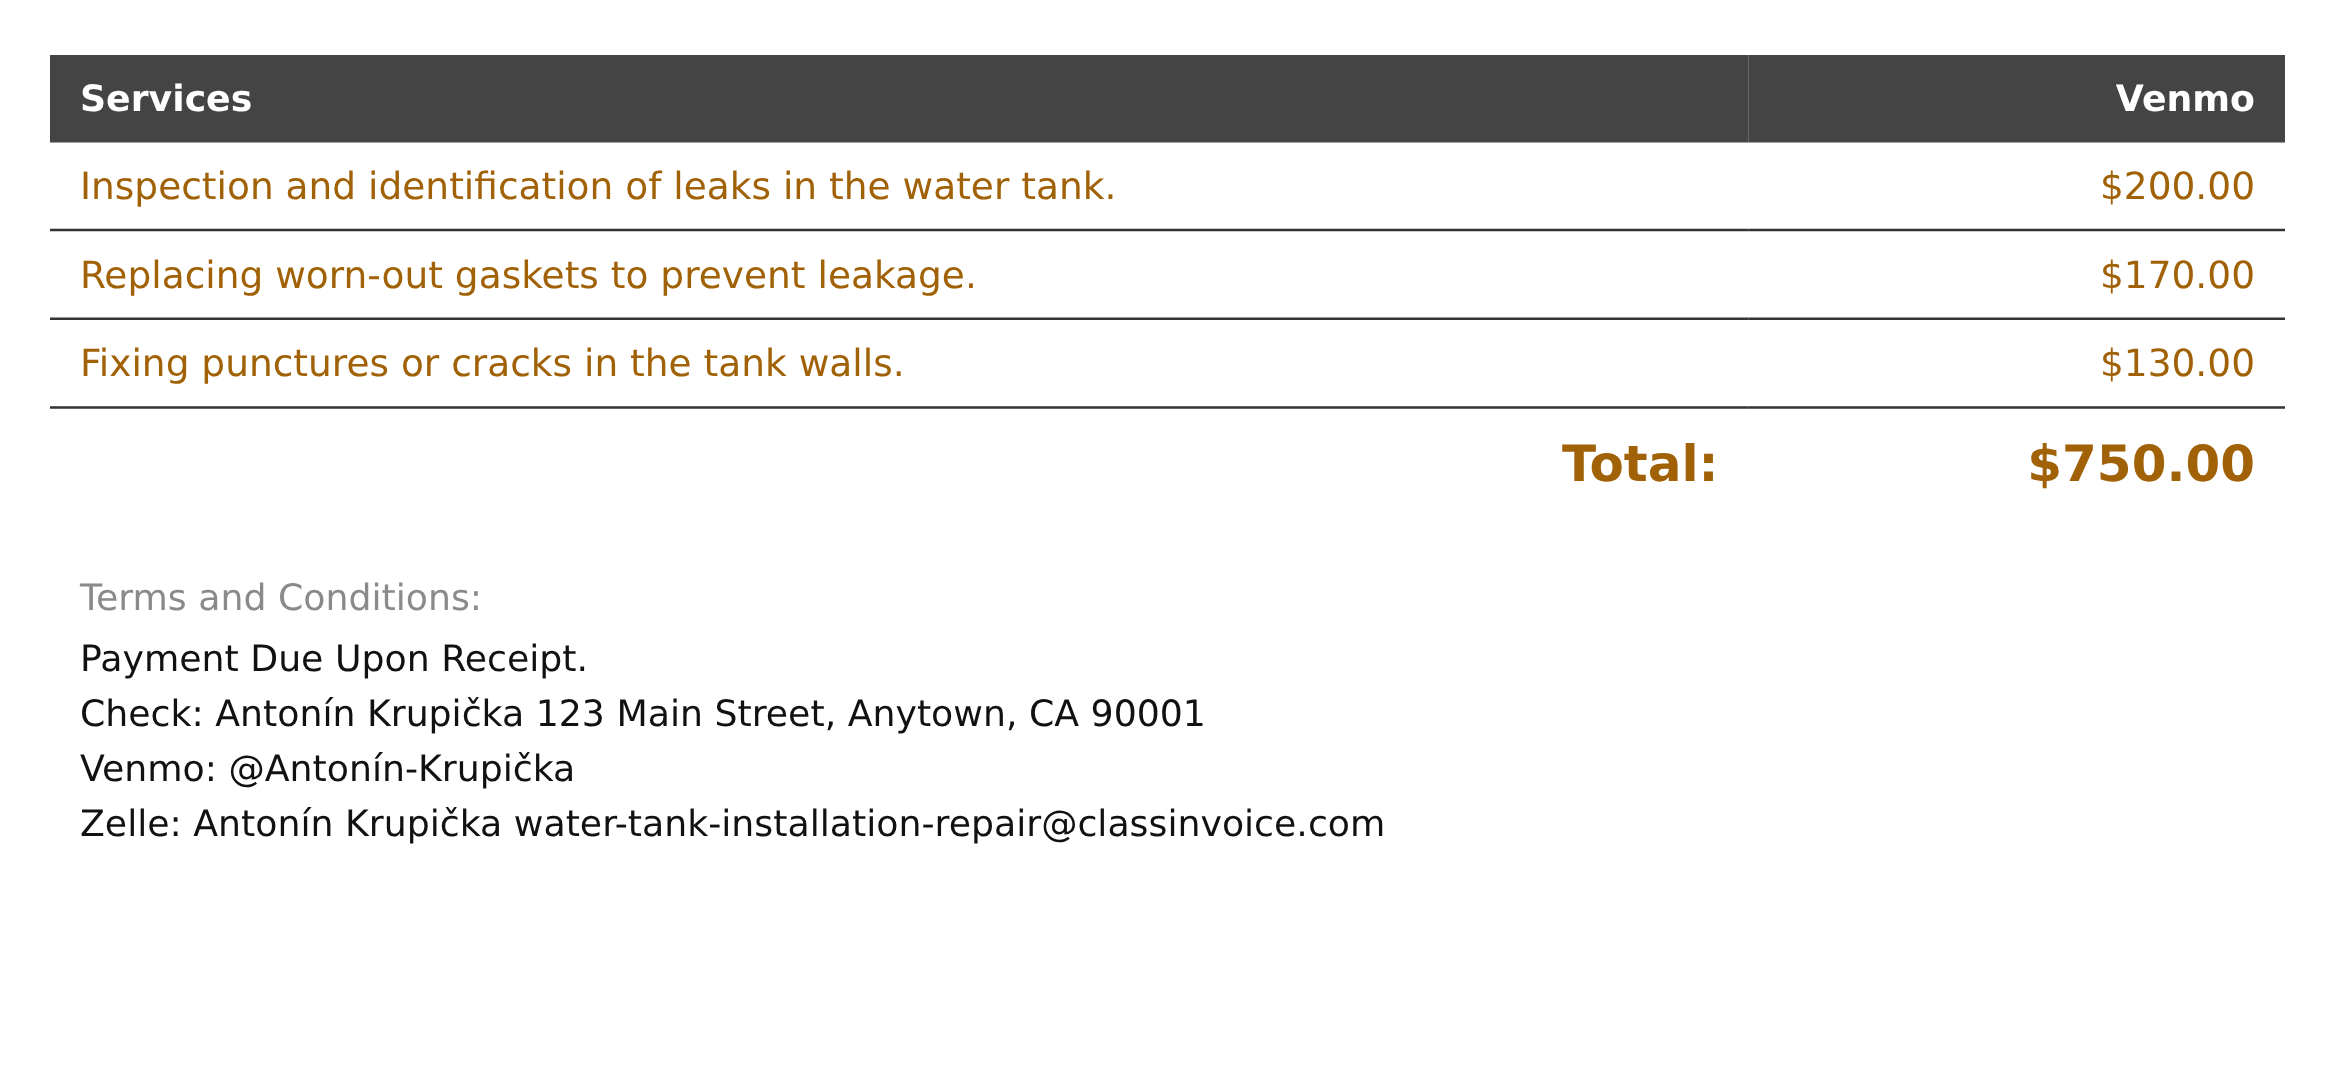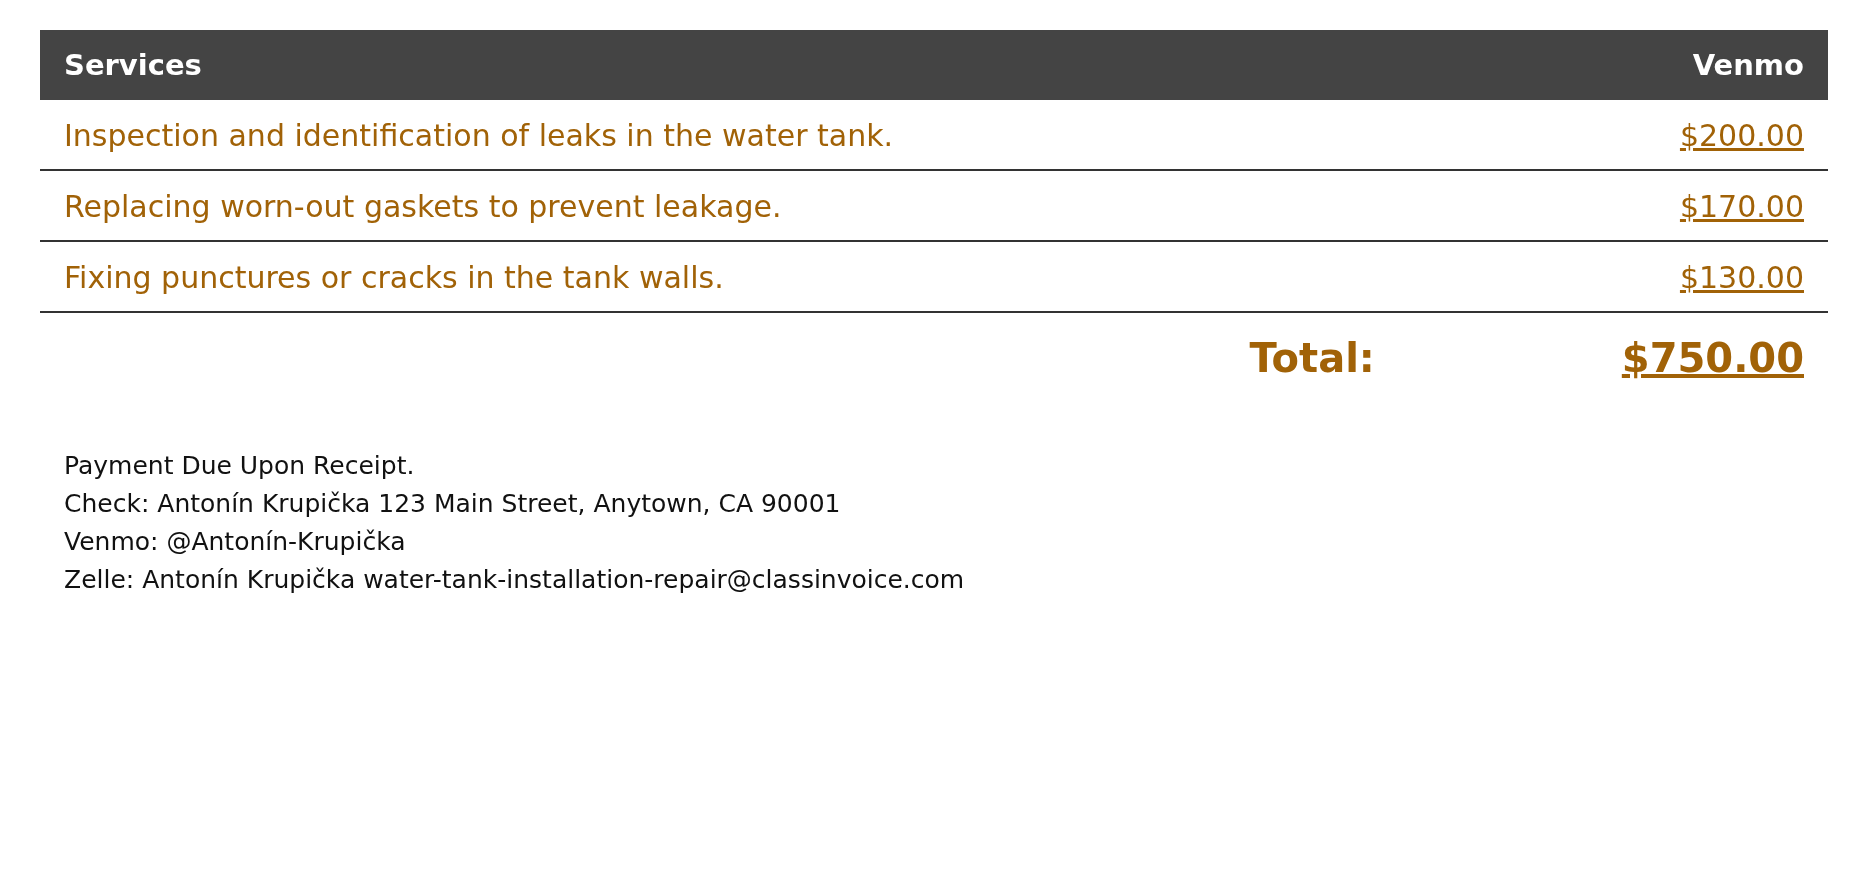--- a/index.html
+++ b/index.html
@@ -8,21 +8,21 @@
     background: #ffffff;
   }
   body {
     width: 1868px;
     height: 870px;
     font-family: "DejaVu Sans", sans-serif;
     color: #1a1a1a;
     overflow: hidden;
   }
   .page {
-    padding: 30px 40px 0 40px;
+    padding: 44px 40px 0 40px;
     box-sizing: border-box;
     width: 1868px;
   }
   .invoice-table {
     width: 100%;
     border-collapse: collapse;
     table-layout: fixed;
   }
   .invoice-table thead tr {
     background: #444444;
@@ -40,21 +40,20 @@
   .invoice-table tbody td {
     font-size: 30px;
     font-weight: 400;
     padding: 18px 24px 16px 24px;
     border-bottom: 2px solid #333333;
     color: #a16207;
   }
   .invoice-table tbody td.price-col {
     text-align: right;
     white-space: nowrap;
-    text-decoration: underline;
   }
   .invoice-table tbody tr.total-row td {
     border-bottom: none;
     font-weight: bold;
     font-size: 40px;
     padding-top: 22px;
   }
   .invoice-table tbody tr.total-row td.label-col {
     text-align: right;
   }
@@ -64,21 +63,21 @@
   .terms {
     margin-top: 50px;
     padding-left: 24px;
   }
   .terms-title {
     font-size: 29px;
     color: #8a8a8a;
     margin-bottom: 10px;
   }
   .terms-line {
-    font-size: 25px;
+    font-size: 29px;
     color: #111111;
     line-height: 1.52;
   }
 </style>
 </head>
 <body>
 
 <div class="page">
 
   <table class="invoice-table">
@@ -106,19 +105,20 @@
         <td class="price-col">$130.00</td>
       </tr>
       <tr class="total-row">
         <td class="label-col">Total:</td>
         <td class="price-col">$750.00</td>
       </tr>
     </tbody>
   </table>
 
   <div class="terms">
+    <div class="terms-title">Terms and Conditions:</div>
     <div class="terms-line">Payment Due Upon Receipt.</div>
     <div class="terms-line">Check: Antonín Krupička 123 Main Street, Anytown, CA 90001</div>
     <div class="terms-line">Venmo: @Antonín-Krupička</div>
     <div class="terms-line">Zelle: Antonín Krupička water-tank-installation-repair@classinvoice.com</div>
   </div>
 
 </div>
 
 </body></html>

